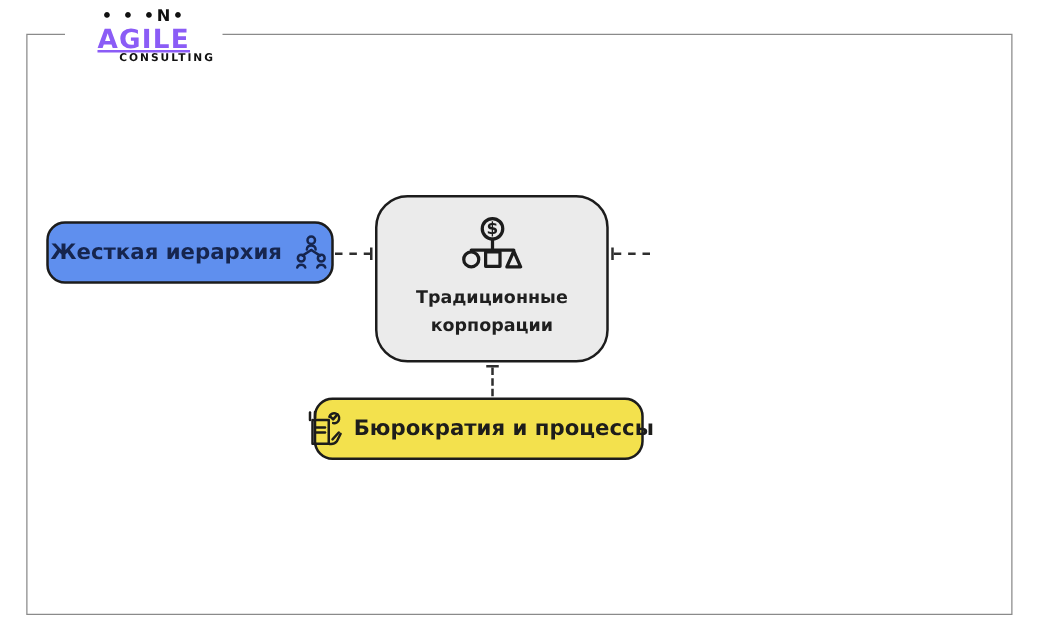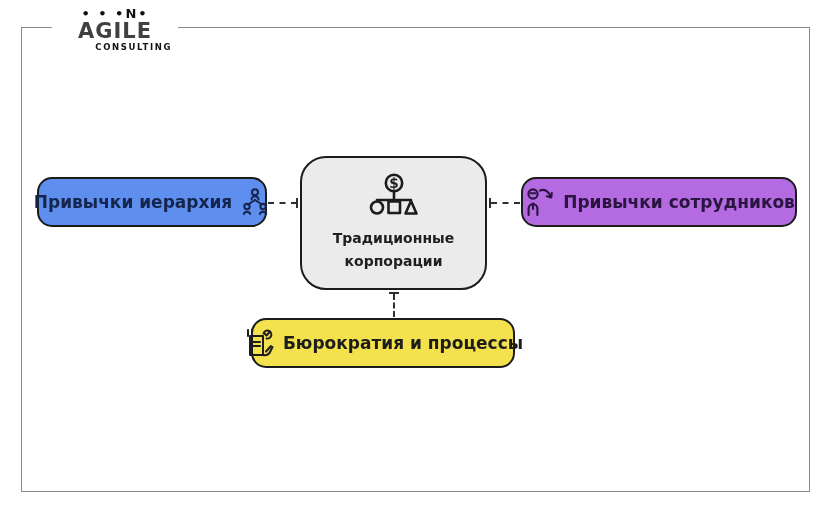--- a/index.html
+++ b/index.html
@@ -12,21 +12,21 @@
   .frame {
     position:absolute; left:21px; top:27px; width:789px; height:465px;
     border:1.5px solid #8a8a8a;
   }
   
   .logo {
     position:absolute; left:52px; top:4px; width:126px; padding:4px 6px 2px 6px;
     background:#ffffff; text-align:center; z-index:5; color:#111;
   }
   .logo-dots { font-size:13px; font-weight:700; letter-spacing:2px; line-height:12px; color:#111; }
-  .logo-title { font-size:21px; font-weight:800; letter-spacing:1px; line-height:22px; color:#404040; }
+  .logo-title { font-size:21px; font-weight:800; letter-spacing:1px; line-height:22px; color:#8b5cf6;text-decoration:underline; }
   .logo-subtitle { font-size:8.5px; font-weight:600; letter-spacing:1.6px; line-height:11px; color:#111;text-align:right; }
   
   .node {
     position:absolute; display:flex; align-items:center; justify-content:center;
     border:2px solid #1c1c1c;
   }
   .center-node {
     left:300px; top:156px; width:187px; height:134px; border-radius:26px;
     flex-direction:column; gap:4px; padding:10px;
   }
@@ -83,48 +83,35 @@
         <line x1="9" y1="27" x2="43" y2="27"></line>
         <circle cx="9" cy="34.5" r="6"></circle>
         <rect x="20.5" y="28.5" width="11.5" height="11.5"></rect>
         <path d="M43 28 L48.5 40.5 L37.5 40.5 Z"></path>
       </svg>
     </span>
     <div class="center-label">Традиционные корпорации</div>
   </div>
 
   <div class="node side-node node-left" style="background-color: rgb(95, 143, 238);">
-    <span class="side-label">Привычки иерархия</span>
+    <span class="side-label">Жесткая иерархия</span>
     <span class="icon">
       <svg width="30" height="28" viewBox="0 0 30 28" fill="none" stroke="currentColor" stroke-width="2" stroke-linecap="round" stroke-linejoin="round">
         <circle cx="15" cy="4.2" r="3"></circle>
         <path d="M11.5 11.5 a3.5 3.2 0 0 1 7 0"></path>
         <line x1="15" y1="12" x2="8" y2="16.5"></line>
         <line x1="15" y1="12" x2="22" y2="16.5"></line>
         <circle cx="7" cy="18.5" r="2.7"></circle>
         <path d="M3.8 26 a3.3 3 0 0 1 6.4 0"></path>
         <circle cx="23" cy="18.5" r="2.7"></circle>
         <path d="M19.8 26 a3.3 3 0 0 1 6.4 0"></path>
       </svg>
     </span>
   </div>
 
-  <div class="node side-node node-right" style="background-color: rgb(180, 106, 225);">
-    <span class="icon">
-      <svg width="32" height="32" viewBox="0 0 32 32" fill="none" stroke="currentColor" stroke-width="2.1" stroke-linecap="round" stroke-linejoin="round">
-        <circle cx="10" cy="8" r="4.6"></circle>
-        <line x1="7.6" y1="7.2" x2="12.4" y2="7.2"></line>
-        <path d="M5.6 29 v-6.5 a4.4 4.4 0 0 1 8.8 0 V29"></path>
-        <line x1="10" y1="17.5" x2="10" y2="23"></line>
-        <path d="M17 4.5 C 22 2.5 26 6 28 11"></path>
-        <path d="M23.8 10.2 L28.2 11.4 L28.8 7"></path>
-      </svg>
-    </span>
-    <span class="side-label">Привычки сотрудников</span>
-  </div>
 
   <div class="node side-node node-bottom" style="background-color: rgb(243, 225, 77);">
     <span class="icon">
       <svg width="32" height="32" viewBox="0 0 32 32" fill="none" stroke="currentColor" stroke-width="2" stroke-linecap="round" stroke-linejoin="round">
         <path d="M7 9 H20 V28 H7 Z"></path>
         <line x1="10" y1="15" x2="17" y2="15"></line>
         <line x1="10" y1="19" x2="17" y2="19"></line>
         <line x1="5" y1="3" x2="5" y2="9"></line>
         <line x1="9" y1="2.5" x2="9" y2="7"></line>
         <path d="M20.5 6.5 a4 4 0 1 1 3 5"></path>

